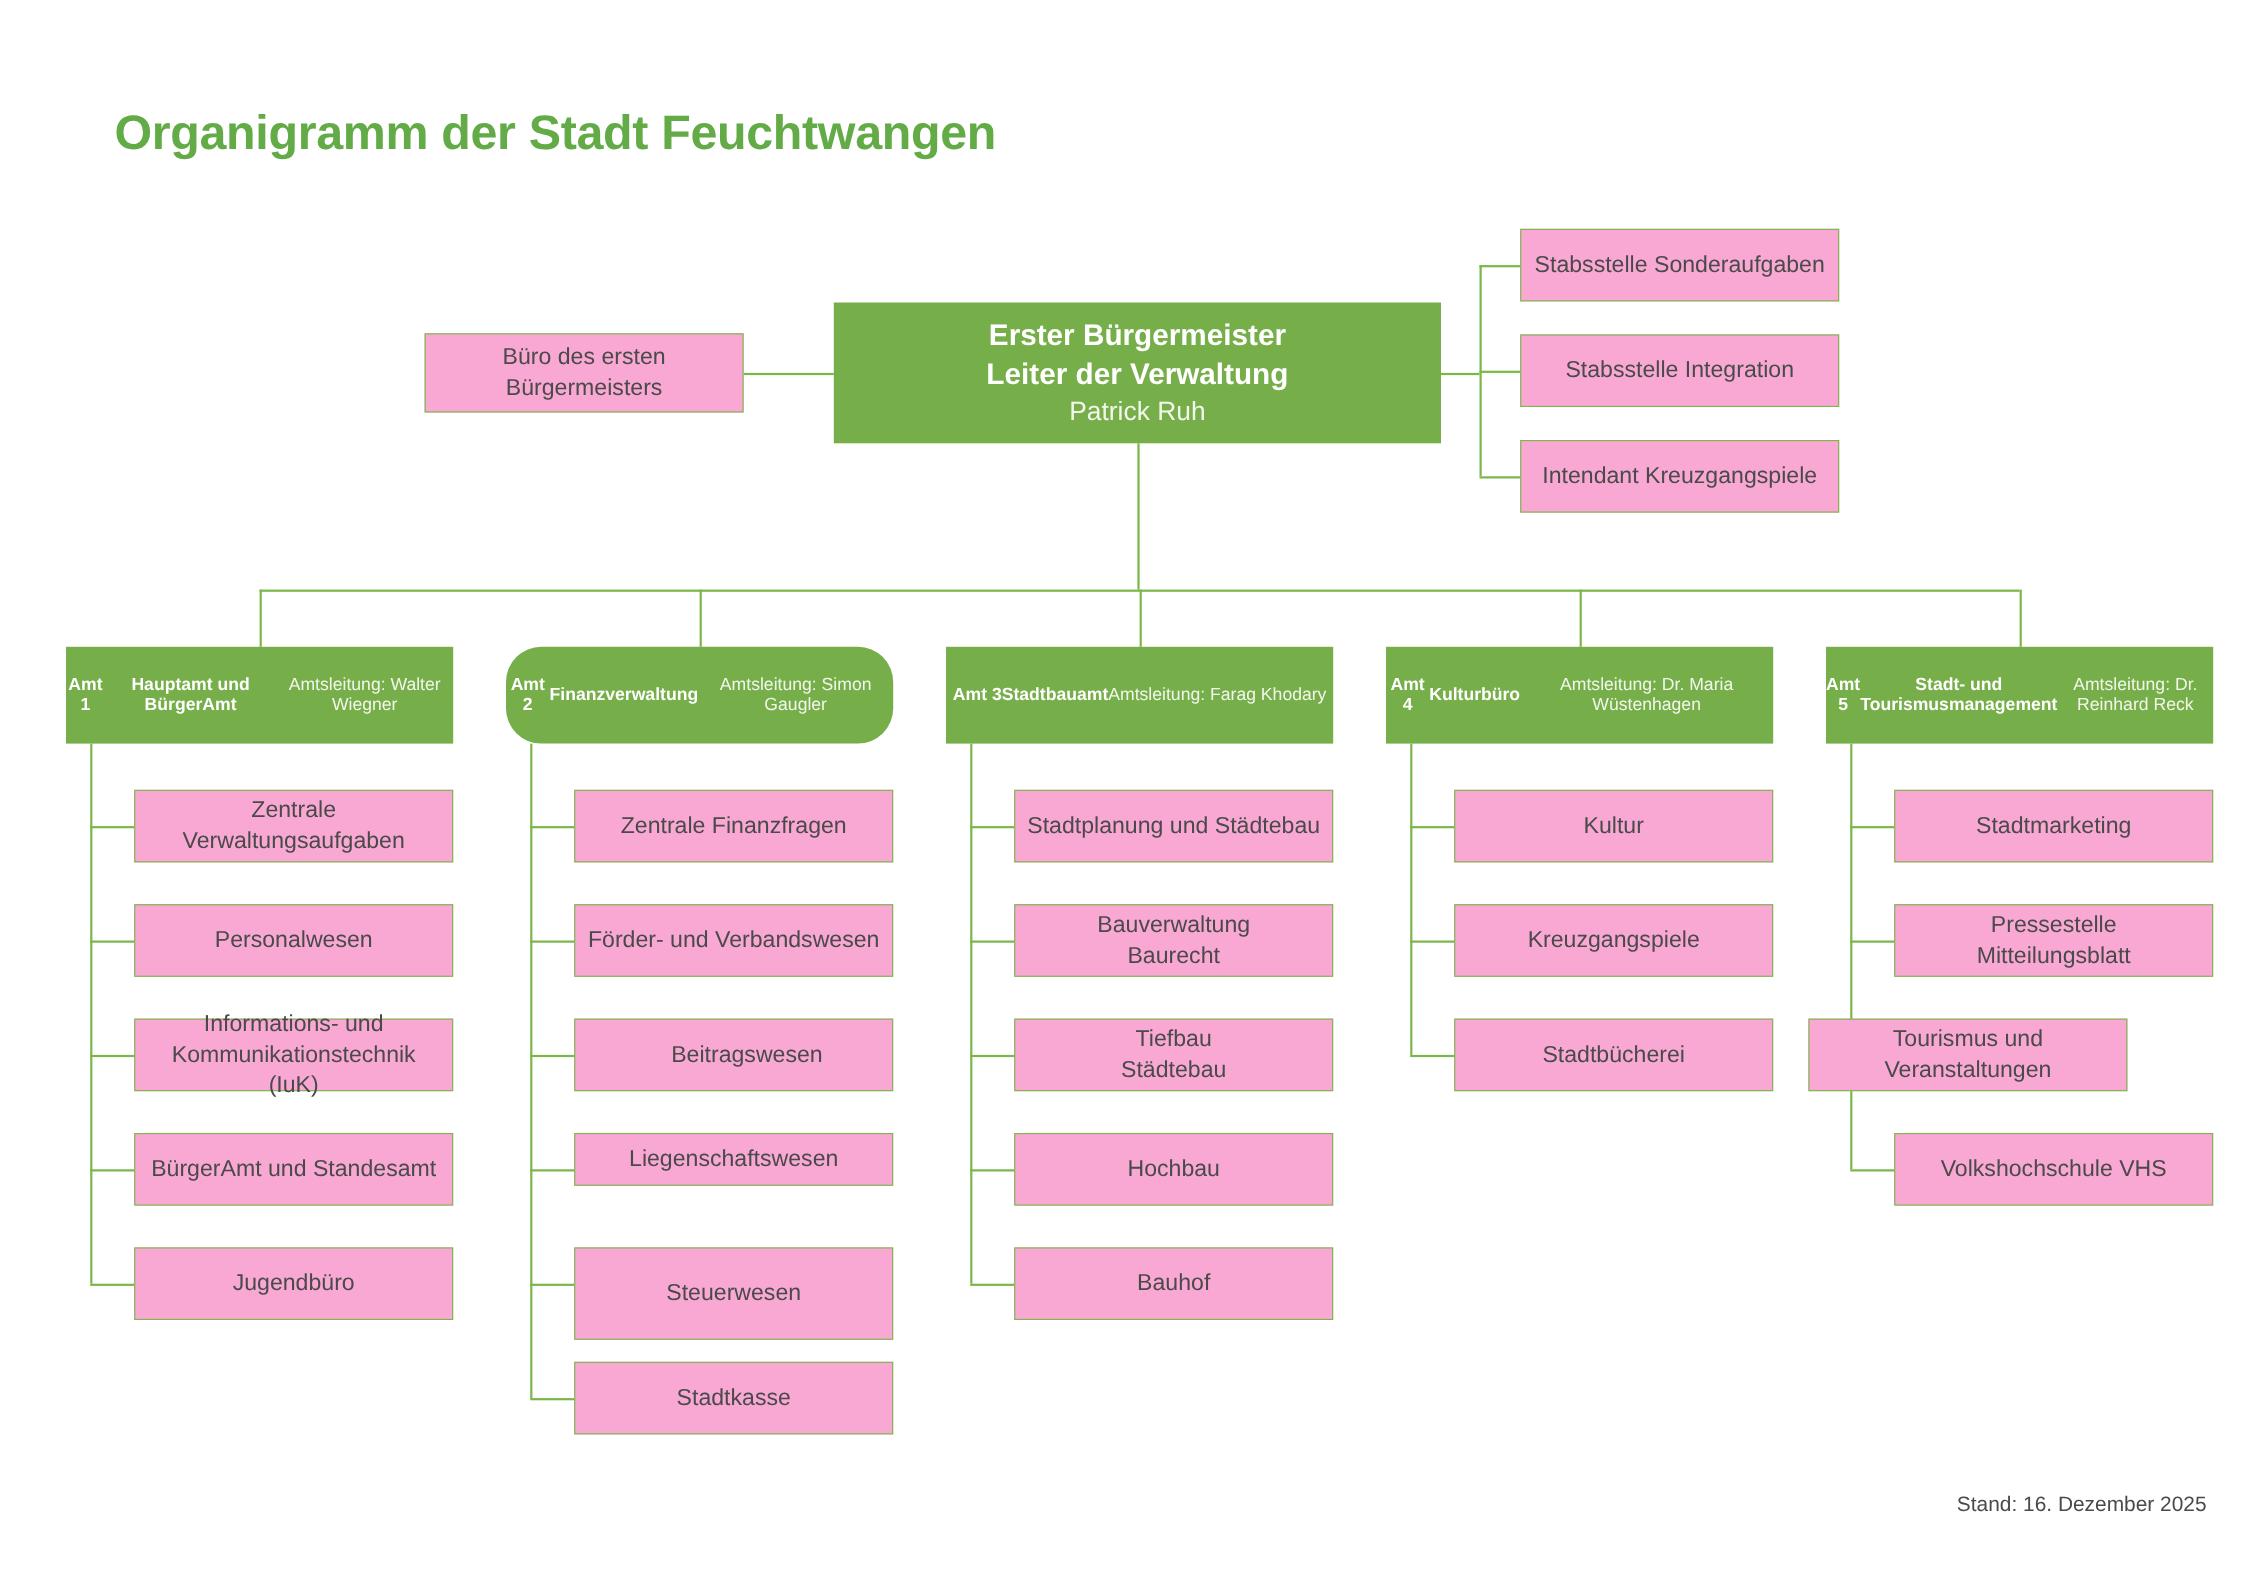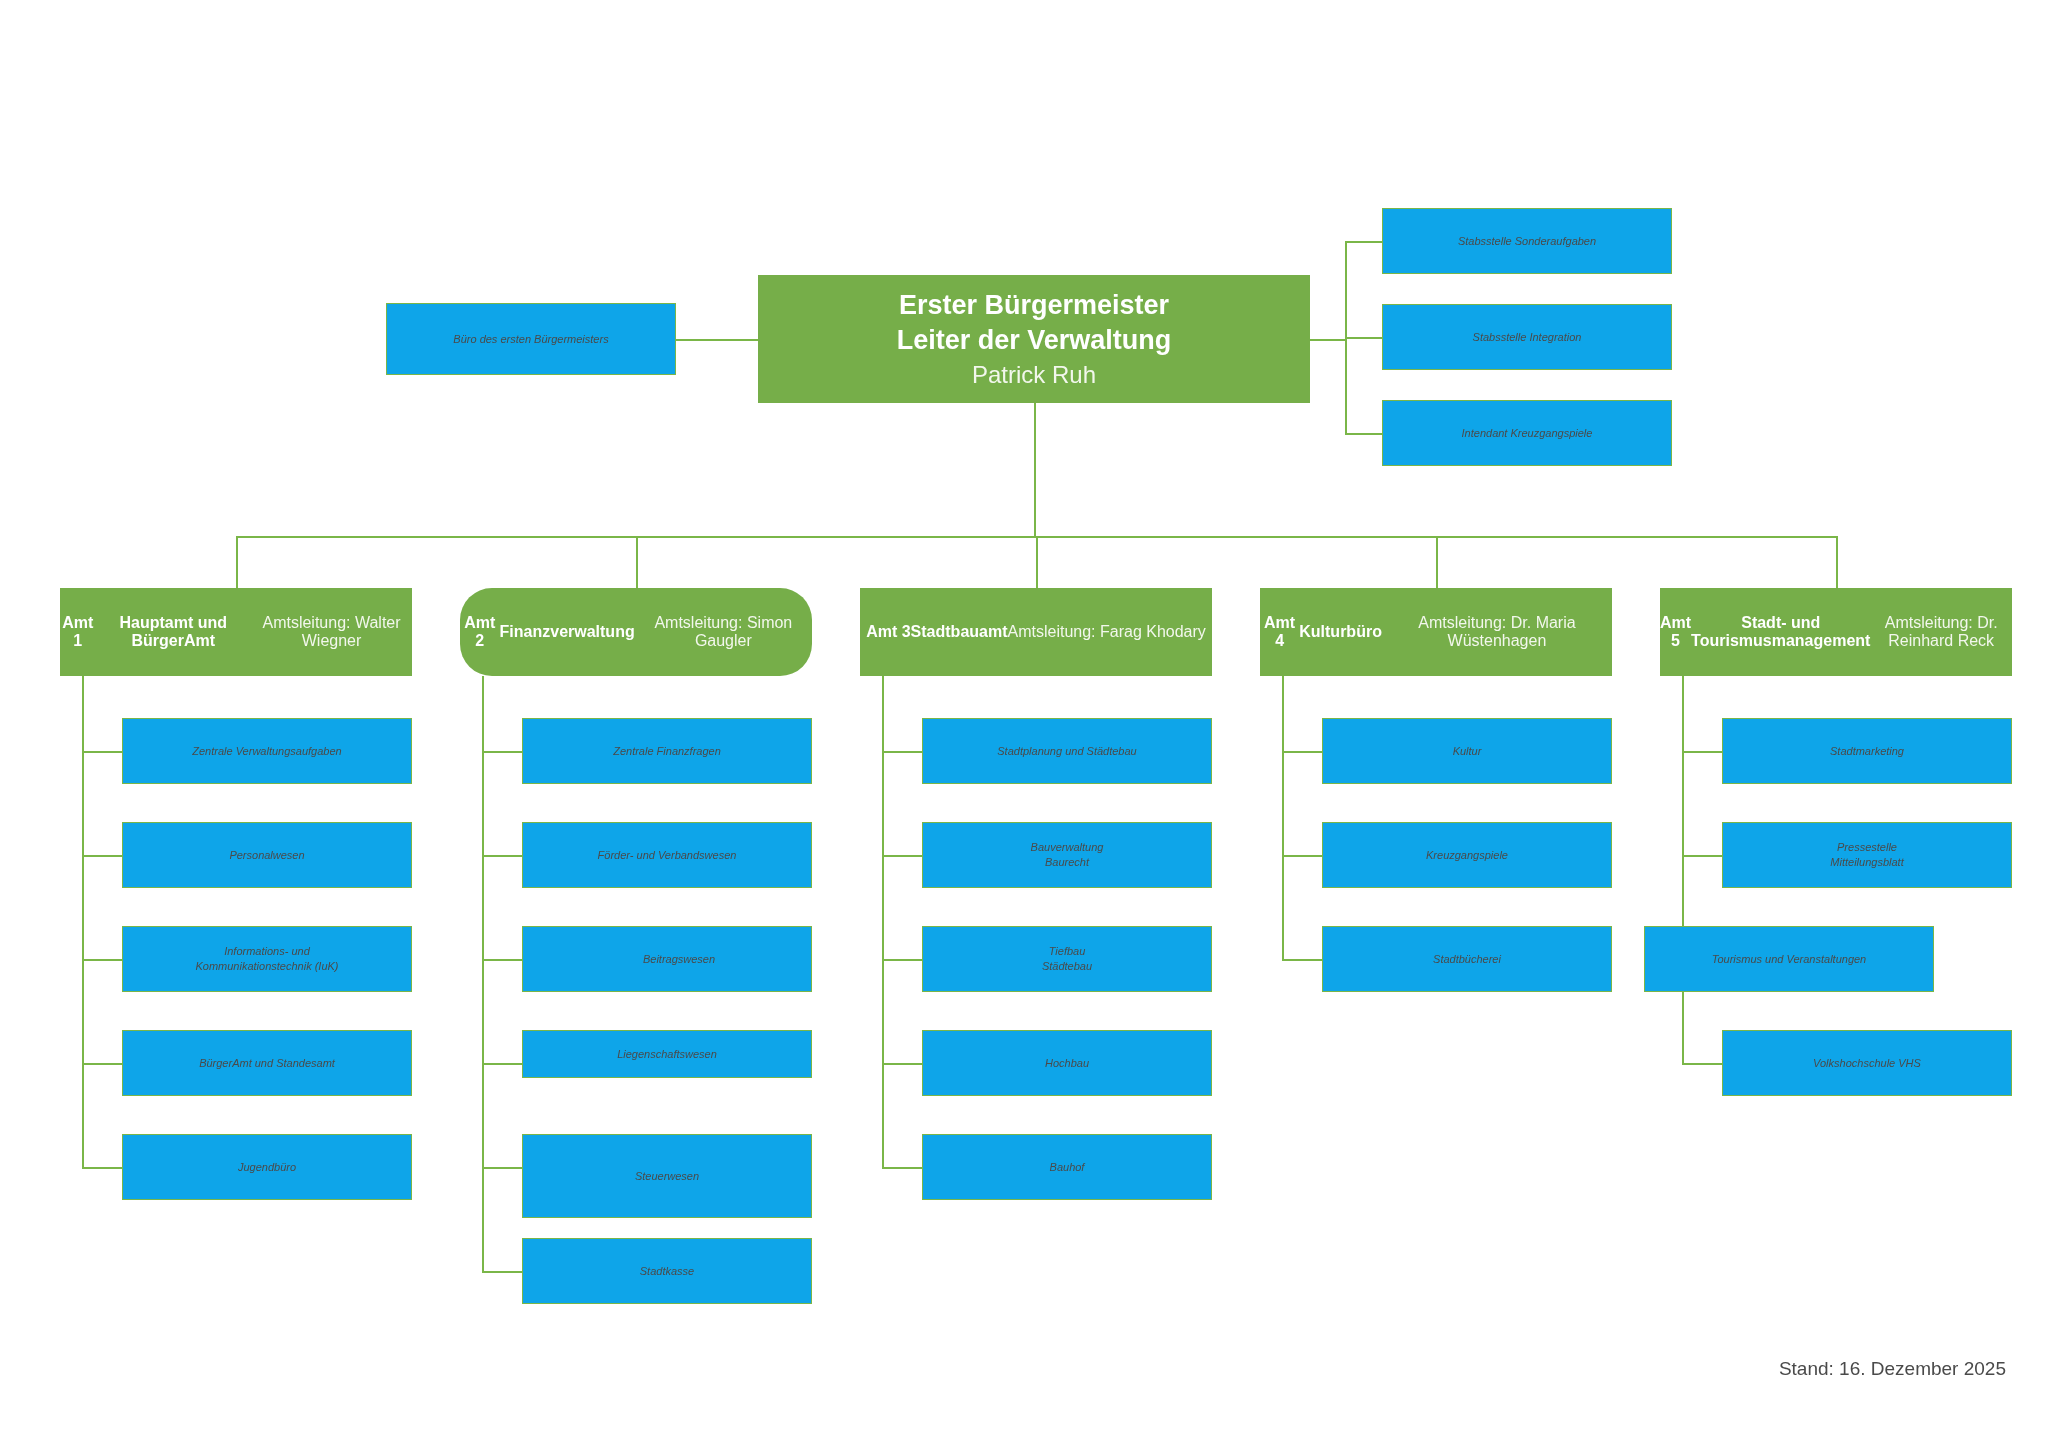--- a/index.html
+++ b/index.html
@@ -47,27 +47,26 @@
     position: absolute;
     box-sizing: border-box;
     display: flex;
     align-items: center;
     justify-content: center;
     text-align: center;
     z-index: 3;
   }
 
   .node-plain {
-    background: #0ea5e9;
+    background: #f9a8d4;
     border: 1.6px solid #7ab648;
     color: #4a4a4a;
-    font-size: 11px;
+    font-size: 21px;
     line-height: 1.32;
     padding: 2px 8px;
-    font-style: italic;
   }
 
   .node-green {
     background: #76ae49;
     color: #ffffff;
     border: none;
   }
 
   .node-green .ttl {
     font-weight: bold;
@@ -95,20 +94,21 @@
     z-index: 1;
   }
   .ln-h { height: 1.6px; }
   .ln-v { width: 1.6px; }
 </style>
 </head>
 <body>
 
 <div id="page">
 
+  <div id="chart-title">Organigramm der Stadt Feuchtwangen</div>
 
   <div id="canvas">
       <div class="node node-green" id="mayor-box" style="left: 758px; top: 275px; width: 552px; height: 128px;">
         <span class="ttl">Erster Bürgermeister</span>
         <span class="ttl">Leiter der Verwaltung</span>
         <span class="sub">Patrick Ruh</span>
       </div>
       <div class="node node-plain" style="left: 386px; top: 303px; width: 290px; height: 72px;">
         <span>Büro des ersten Bürgermeisters</span>
       </div>

